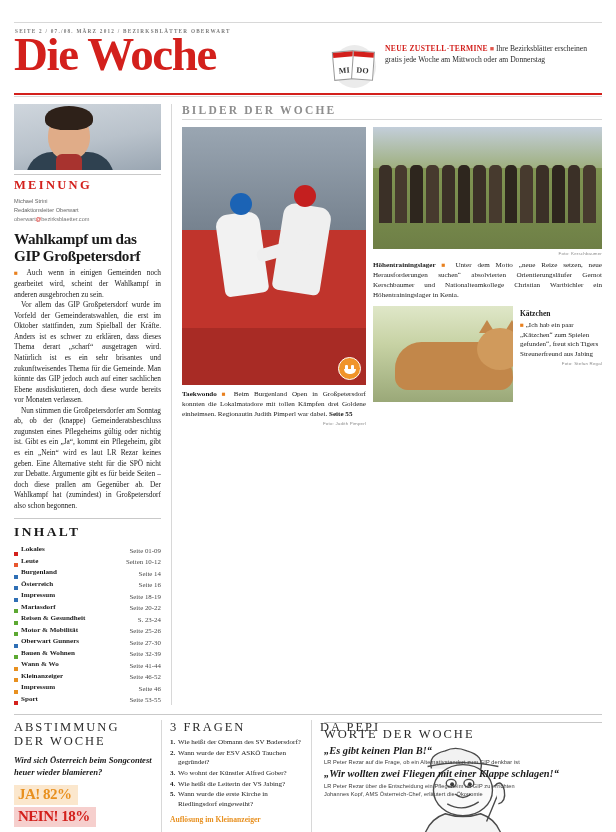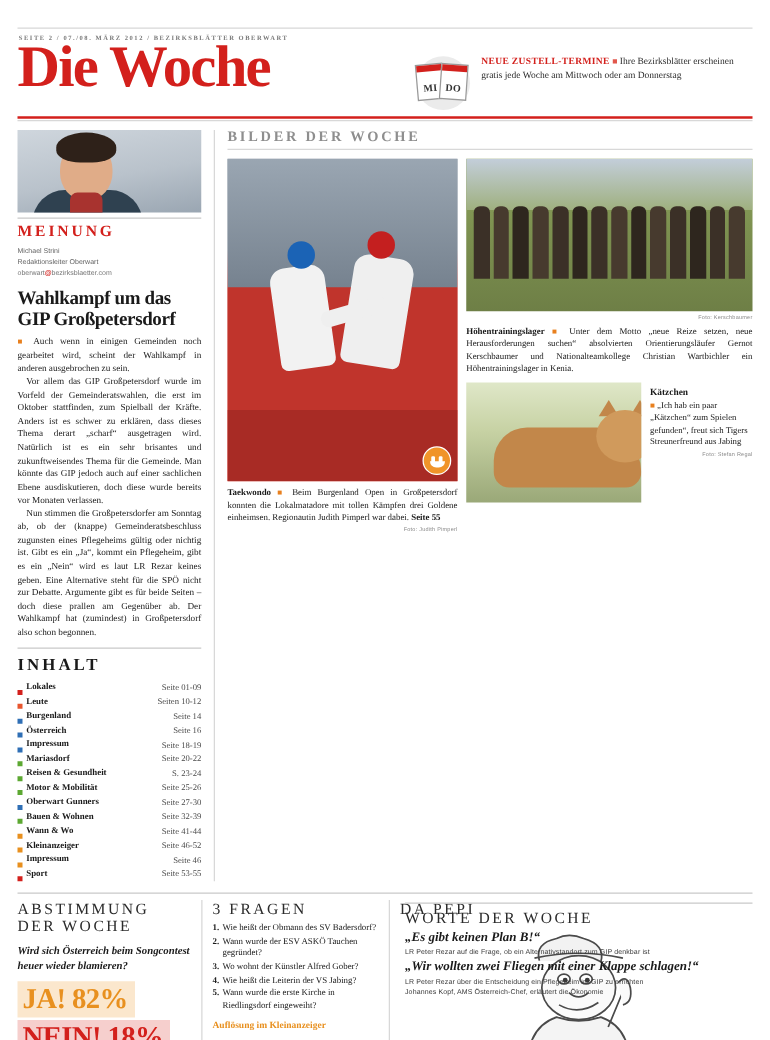--- a/index.html
+++ b/index.html
@@ -208,21 +208,21 @@
     font-family: "Liberation Serif", serif; font-size: 12.5px;
     letter-spacing: 2px; line-height: 1.12; color: #2b2b2b;
   }
   .question {
     font-style: italic; font-weight: bold; font-size: 8.6px;
     line-height: 1.35; margin-top: 7px; color: #1a1a1a;
   }
   .vote { margin-top: 7px; }
   .vote-row {
     font-family: "Liberation Serif", serif; font-weight: bold;
-    font-size: 23px; letter-spacing: -0.5px; display: inline-block;
+    font-size: 15px; letter-spacing: -0.5px; display: inline-block;
     padding: 1px 6px 2px 4px;
   }
   .vote-ja { color: #e8901f; background: #fbe7cd; }
   .vote-nein { color: #d3201c; background: #f6cfcd; margin-top: 2px; }
 
   .q-list { margin-top: 4px; position: relative; }
   .q-item { font-size: 7.1px; line-height: 1.36; display: flex; margin-bottom: 1px; }
   .q-item .n { font-weight: bold; flex: 0 0 8px; }
   .big-q {
     position: absolute; right: -2px; bottom: -6px;

